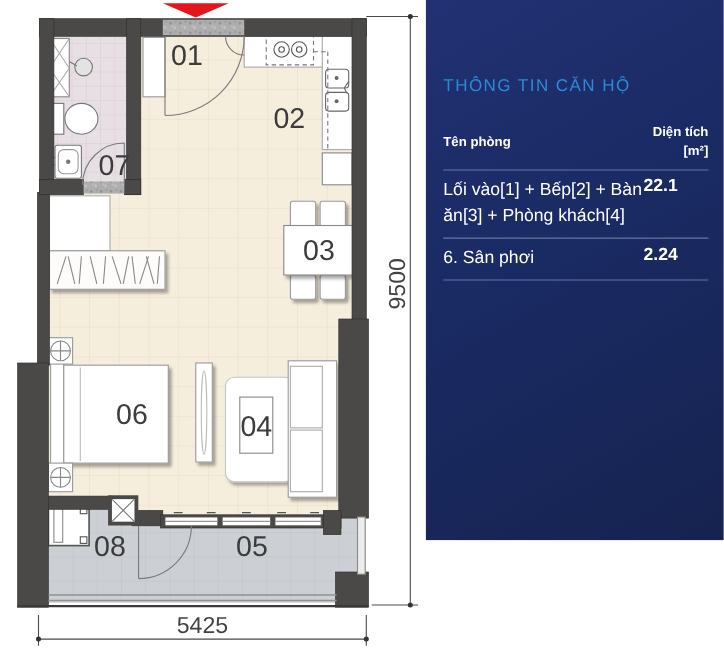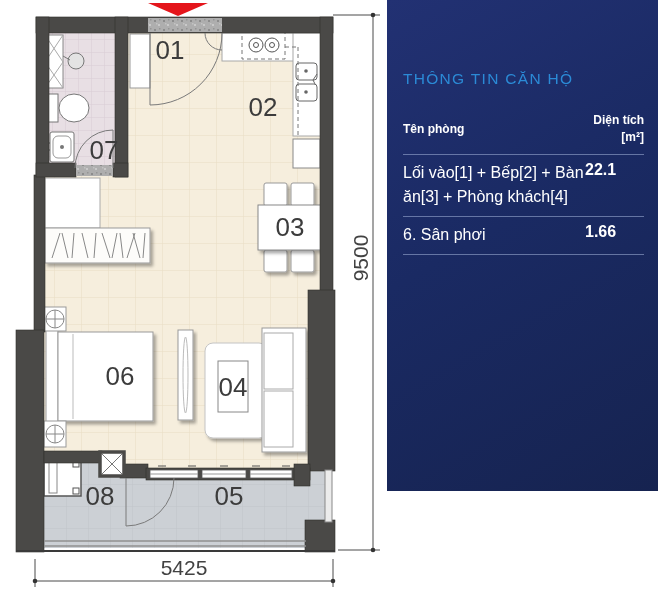--- a/index.html
+++ b/index.html
@@ -241,17 +241,17 @@
           <div>Diện tích</div>
           <div>[m²]</div>
         </div>
       </div>
       <div class="trow">
         <div class="td-name">Lối vào[1] + Bếp[2] + Bàn ăn[3] + Phòng khách[4]</div>
         <div class="td-area">22.1</div>
       </div>
       <div class="trow">
         <div class="td-name">6. Sân phơi</div>
-        <div class="td-area">1.66</div>
+        <div class="td-area">2.24</div>
       </div>
     </div>
   </aside>
 </div>
 
 </body></html>

